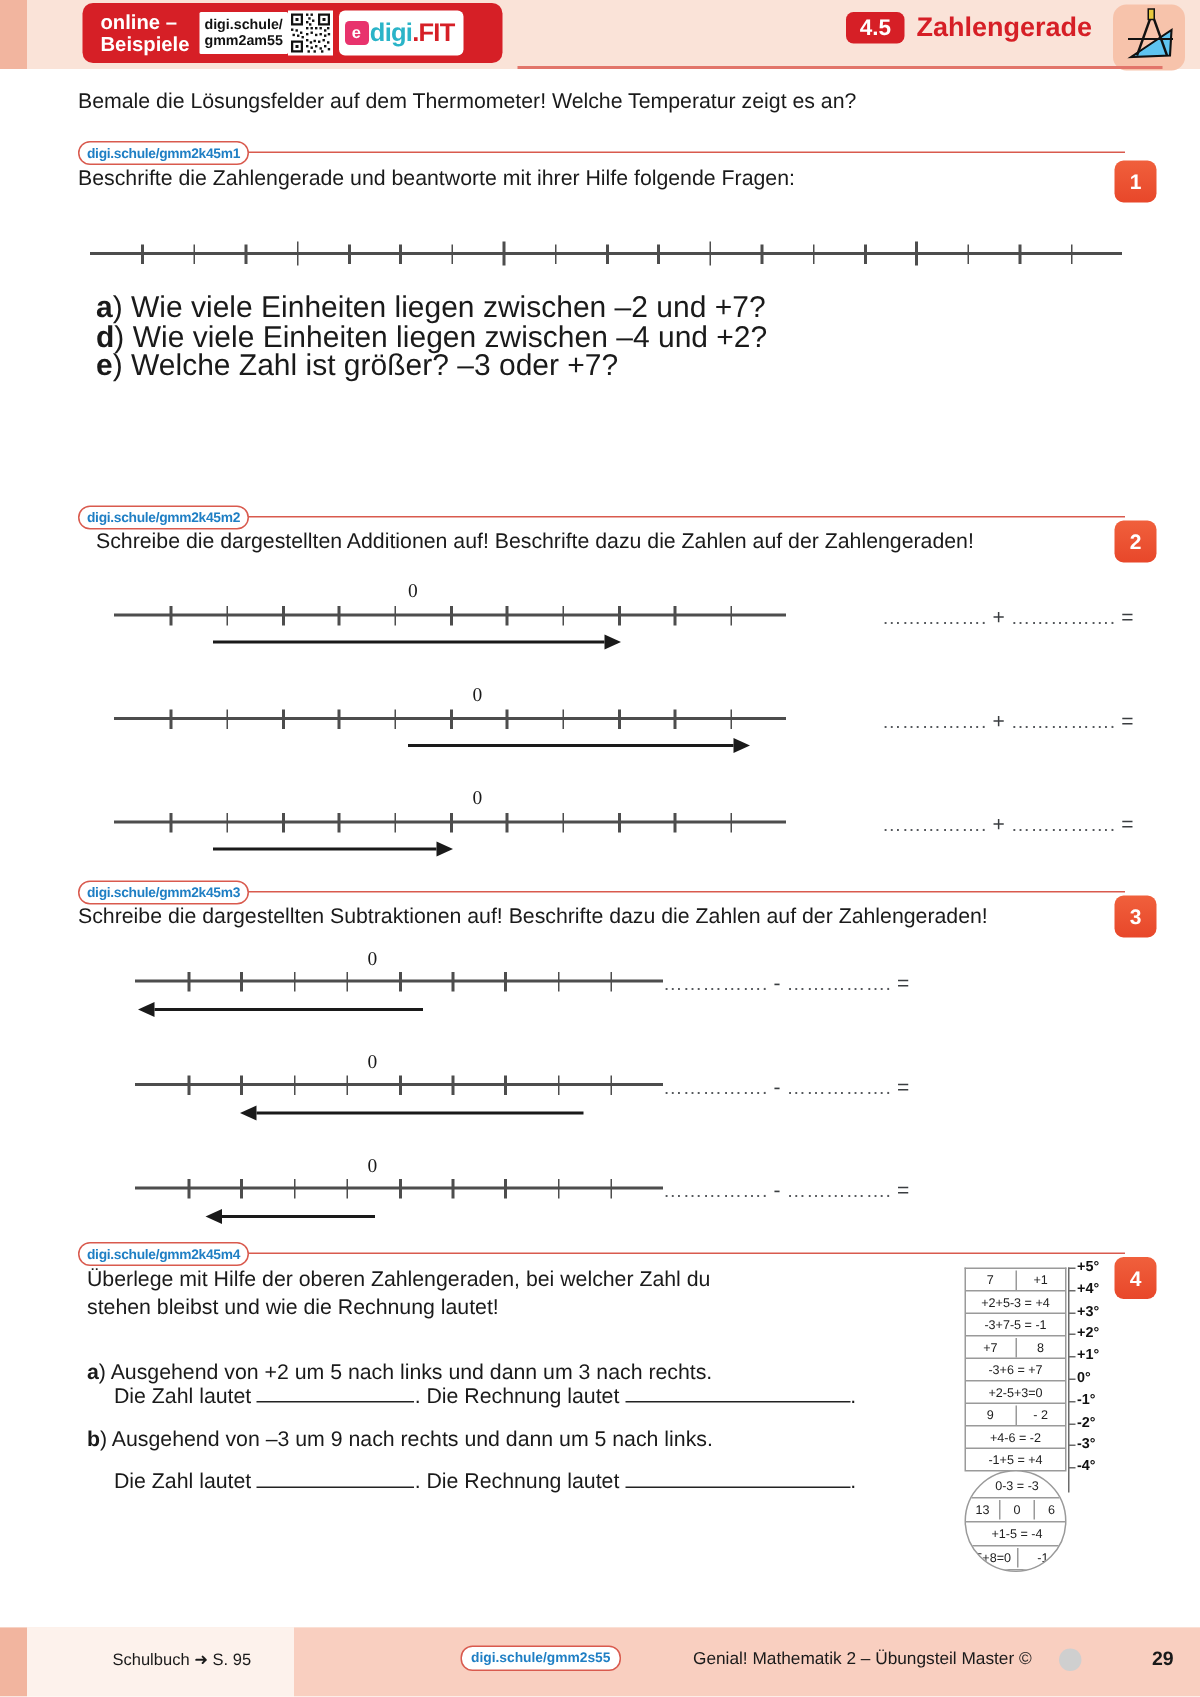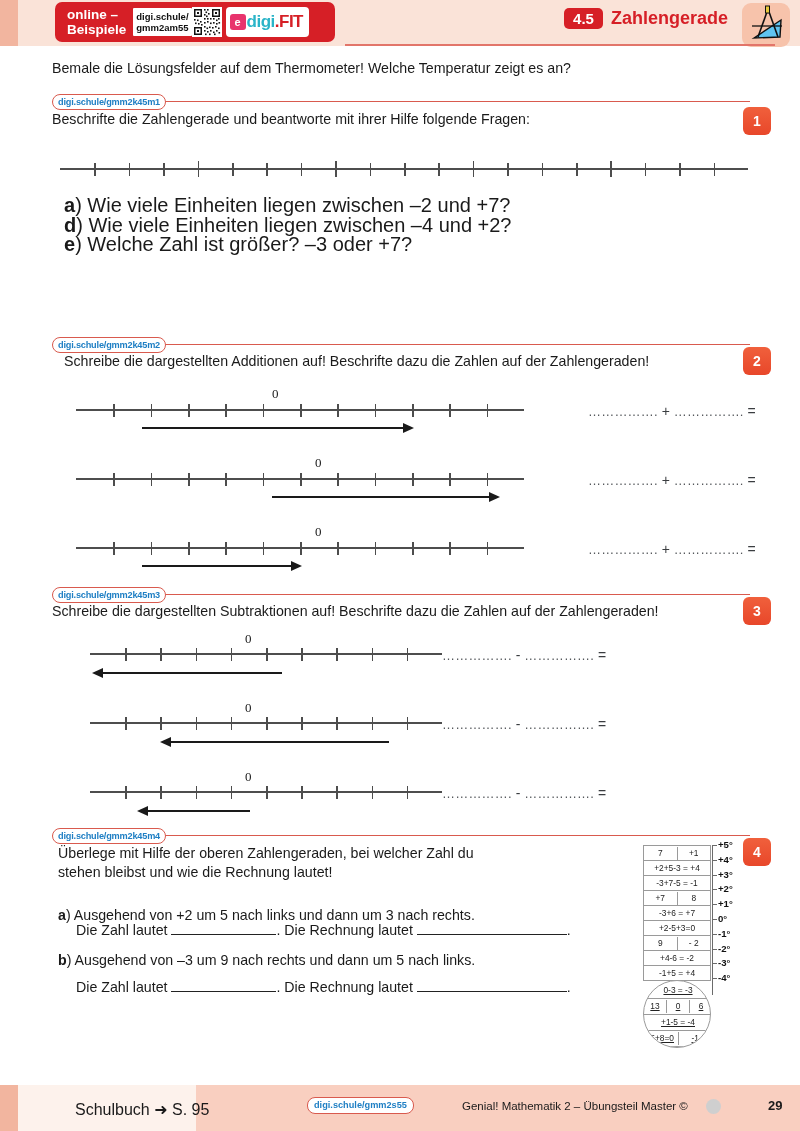--- a/index.html
+++ b/index.html
@@ -216,42 +216,42 @@
   .thermo .row .cell + .cell { border-left: 1px solid #9a9a9a; }
   .thermo .bulb {
     position: absolute;
     width: 68px; height: 68px;
     border-radius: 50%;
     border: 1px solid #9a9a9a;
     box-sizing: border-box;
     overflow: hidden;
     background: #fff;
   }
-  .thermo .bulb .row { height: 16px; text-decoration: underline; }
+  .thermo .bulb .row { height: 16px; }
   .scale { position: absolute; top: 0; }
   .scale .sline { position:absolute; left:0; width: 5px; height: 1px; background:#6b6b6b; }
   .scale .slab {
     position: absolute; left: 6px;
     font-size: 9.6px; font-weight: bold; color: #111;
     white-space: nowrap;
   }
   .scale .spine { position:absolute; left:0; top:0; width:1px; background:#6b6b6b; }
 
   
   .footer {
     position: absolute; left: 0; bottom: 0;
     width: 800px; height: 46px;
     background: #fae3d8;
   }
   .footer .fs-left  { position:absolute; left:0;   top:0; width:18px;  height:46px; background:#f2b59f; }
   .footer .fs-mid   { position:absolute; left:18px;top:0; width:178px; height:46px; background:#fdf2ec; }
   .footer .fs-right { position:absolute; left:196px;top:0;width:604px; height:46px; background:#f9cfc0; }
   .footer .f-book {
     position:absolute; left: 75px; top: 15px;
-    font-size: 16px; color: #1a1a1a; white-space: nowrap;
+    font-size: 11px; color: #1a1a1a; white-space: nowrap;
   }
   .footer .f-code {
     position:absolute; left: 307px; top: 12px;
     background:#ffffff; border:1.1px solid #d95a4e; border-radius: 8px;
     color:#1f7fc4; font-size: 9.2px; font-weight:bold; padding: 2px 6px 3px 6px;
   }
   .footer .f-title {
     position:absolute; left: 462px; top: 15px;
     font-size: 11.5px; color:#1a1a1a; white-space:nowrap;
   }

